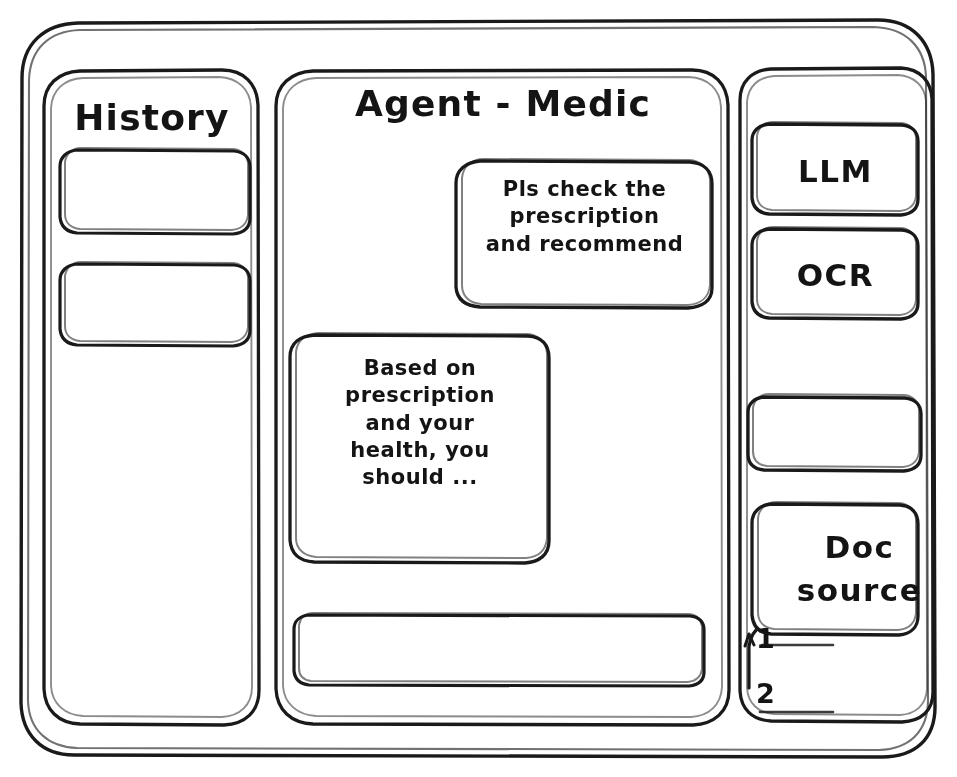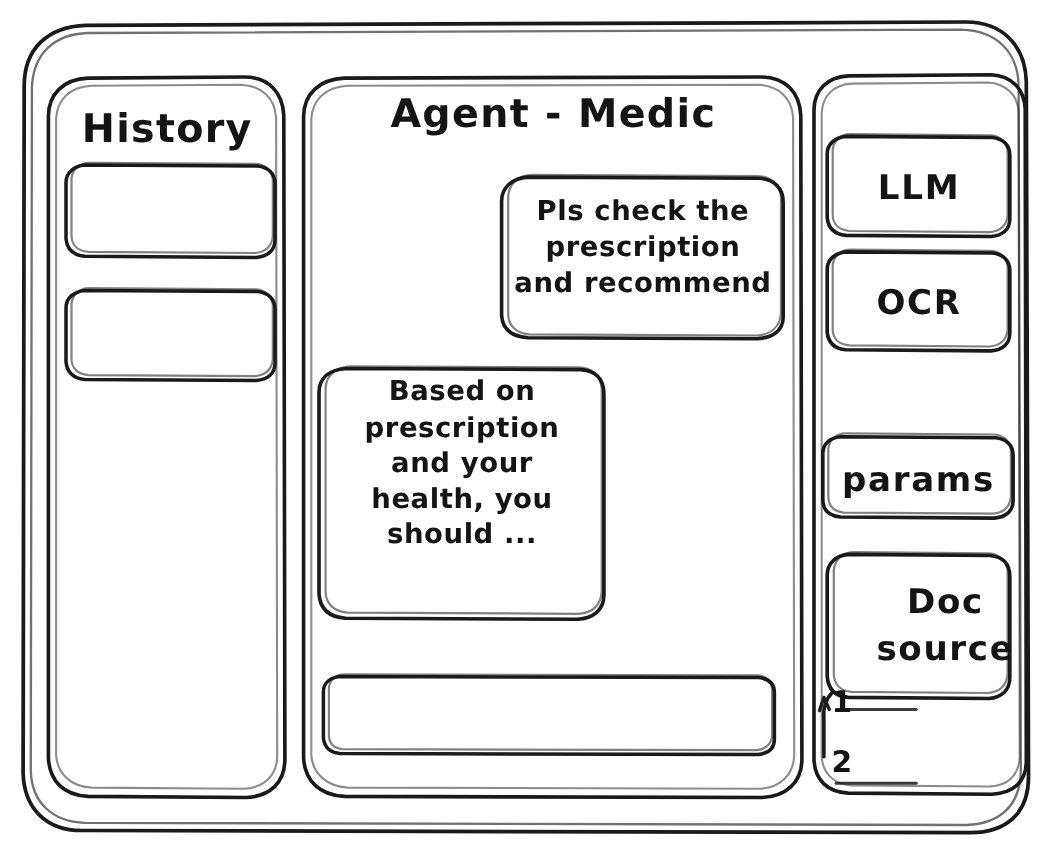--- a/index.html
+++ b/index.html
@@ -54,21 +54,21 @@
     line-height: 1.34;
     user-select: none;
   }
 
   .panel-title {
     font-size: 36px;
     letter-spacing: 1.2px;
   }
 
   .bubble-text {
-    font-size: 25px;
+    font-size: 21px;
     line-height: 1.30;
   }
 
   .btn-text {
     font-size: 31px;
     letter-spacing: 1.5px;
   }
 
   .num-text {
     font-size: 27px;
@@ -153,44 +153,41 @@
 
   <div class="hand-text panel-title" style="left:276px; top:80px; width:454px;">Agent - Medic</div>
 
   <div class="hit hit-box" style="left:456px; top:160px; width:257px; height:149px;">
     <div class="hand-text bubble-text" style="left:0; top:16px; width:257px;">Pls check the
 prescription
 and recommend</div>
   </div>
 
   <div class="hit hit-box" style="left:290px; top:334px; width:260px; height:230px;">
-    <div class="hand-text bubble-text" style="left:0; top:6px; width:260px;">Based on
+    <div class="hand-text bubble-text" style="left:0; top:21px; width:260px;">Based on
 prescription
 and your
 health, you
 should ...</div>
   </div>
 
   <div class="hit hit-box" style="left:294px; top:614px; width:411px; height:73px;">
     <div class="hand-text bubble-text" style="left:14px; top:21px; width:380px; text-align:left;"></div>
   </div>
 
   <div class="hit hit-box" style="left:740px; top:68px; width:194px; height:655px;"></div>
 
   <div class="hit hit-box" style="left:752px; top:124px; width:167px; height:72px;padding-left:22px;">
     <div class="hand-text btn-text" style="left:0; top:27px; width:167px;">LLM</div>
   </div>
 
   <div class="hit hit-box" style="left:752px; top:229px; width:167px; height:91px;">
     <div class="hand-text btn-text" style="left:0; top:26px; width:167px;">OCR</div>
   </div>
 
-  <div class="hit hit-box" style="left:748px; top:397px; width:174px; height:75px;">
-    <div class="hand-text btn-text" style="left:0; top:19px; width:174px;">params</div>
-  </div>
 
   <div class="hit hit-box" style="left:776px; top:504px; width:167px; height:132px;">
     <div class="hand-text btn-text" style="left:0; top:22px; width:167px; line-height:1.38;">Doc
 source</div>
   </div>
 
   <div class="hit hit-box" style="left:752px; top:615px; width:90px; height:48px;">
     <div class="hand-text num-text" style="left:4px; top:6px; width:60px;">1</div>
   </div>
 

